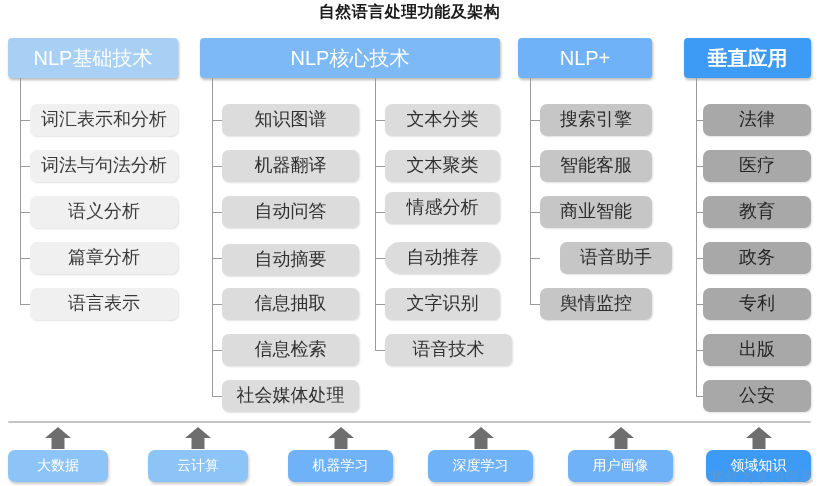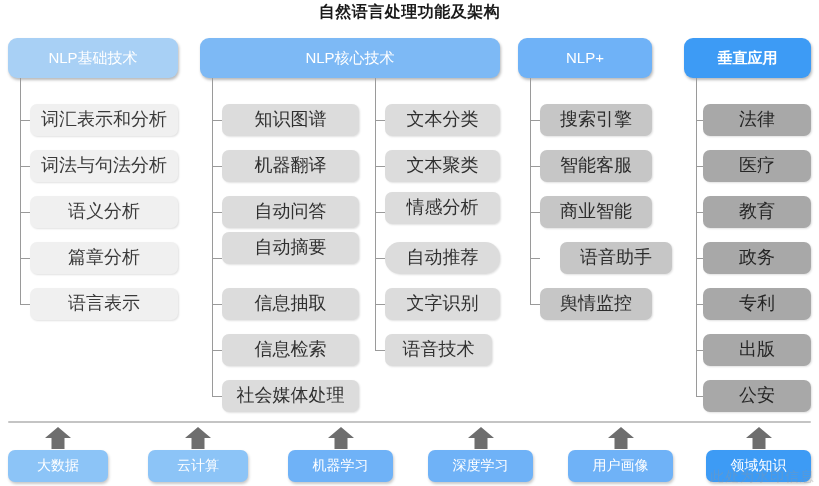--- a/index.html
+++ b/index.html
@@ -42,23 +42,23 @@
     align-items: center;
     justify-content: center;
     text-align: center;
     line-height: 1.1;
   }
 
   
   .hdr {
     height: 40px;
     top: 38px;
-    font-size: 15px;
+    font-size: 20px;
     color: #ffffff;
-    border-radius: 9px;
+    border-radius: 4px;
     box-shadow: 1px 2px 3px rgba(0,0,0,0.28);
   }
   .hdr-a { background: #a8d0f5; }
   .hdr-b { background: #7db9f5; }
   .hdr-c { background: #6fb2f7; }
   .hdr-d { background: #3d9bf5; font-weight: bold; }
 
   
   .item {
     height: 32px;
@@ -149,40 +149,40 @@
       <div class="hline" style="left: 20px; width: 10px; top: 258px;"></div>
       <div class="box item item-basic" style="left: 30px; width: 148px; top: 288px;">语言表示</div>
       <div class="hline" style="left: 20px; width: 10px; top: 304px;"></div>
       <div class="vline" style="left: 20px; top: 78px; height: 226px;"></div>
       <div class="box item item-core" style="left: 222px; width: 137px; top: 104px;">知识图谱</div>
       <div class="hline" style="left: 212px; width: 10px; top: 120px;"></div>
       <div class="box item item-core" style="left: 222px; width: 137px; top: 150px;">机器翻译</div>
       <div class="hline" style="left: 212px; width: 10px; top: 166px;"></div>
       <div class="box item item-core" style="left: 222px; width: 137px; top: 196px;">自动问答</div>
       <div class="hline" style="left: 212px; width: 10px; top: 212px;"></div>
-      <div class="box item item-core" style="left: 222px; width: 137px; top: 232px;">自动摘要</div>
+      <div class="box item item-core" style="left: 222px; width: 137px; top: 244px;">自动摘要</div>
       <div class="hline" style="left: 212px; width: 10px; top: 258px;"></div>
       <div class="box item item-core" style="left: 222px; width: 137px; top: 288px;">信息抽取</div>
       <div class="hline" style="left: 212px; width: 10px; top: 304px;"></div>
       <div class="box item item-core" style="left: 222px; width: 137px; top: 334px;">信息检索</div>
       <div class="hline" style="left: 212px; width: 10px; top: 350px;"></div>
       <div class="box item item-core" style="left: 222px; width: 137px; top: 380px;">社会媒体处理</div>
       <div class="hline" style="left: 212px; width: 10px; top: 396px;"></div>
       <div class="vline" style="left: 212px; top: 78px; height: 318px;"></div>
       <div class="box item item-core" style="left: 385px; width: 115px; top: 104px;">文本分类</div>
       <div class="hline" style="left: 375px; width: 10px; top: 120px;"></div>
       <div class="box item item-core" style="left: 385px; width: 115px; top: 150px;">文本聚类</div>
       <div class="hline" style="left: 375px; width: 10px; top: 166px;"></div>
       <div class="box item item-core" style="left: 385px; width: 115px; top: 192px;">情感分析</div>
       <div class="hline" style="left: 375px; width: 10px; top: 212px;"></div>
       <div class="box item item-core" style="left: 385px; width: 115px; top: 242px; border-radius: 15px;">自动推荐</div>
       <div class="hline" style="left: 375px; width: 10px; top: 258px;"></div>
       <div class="box item item-core" style="left: 385px; width: 115px; top: 288px;">文字识别</div>
       <div class="hline" style="left: 375px; width: 10px; top: 304px;"></div>
-      <div class="box item item-core" style="left: 385px; width: 107px; top: 334px;">语音技术</div>
+      <div class="box item item-core" style="left: 385px; width: 127px; top: 334px;">语音技术</div>
       <div class="hline" style="left: 375px; width: 10px; top: 350px;"></div>
       <div class="vline" style="left: 375px; top: 78px; height: 272px;"></div>
       <div class="box item item-plus" style="left: 540px; width: 112px; top: 104px;">搜索引擎</div>
       <div class="hline" style="left: 530px; width: 10px; top: 120px;"></div>
       <div class="box item item-plus" style="left: 540px; width: 112px; top: 150px;">智能客服</div>
       <div class="hline" style="left: 530px; width: 10px; top: 166px;"></div>
       <div class="box item item-plus" style="left: 540px; width: 112px; top: 196px;">商业智能</div>
       <div class="hline" style="left: 530px; width: 10px; top: 212px;"></div>
       <div class="box item item-plus" style="left: 560px; width: 112px; top: 242px;">语音助手</div>
       <div class="hline" style="left: 530px; width: 10px; top: 258px;"></div>

